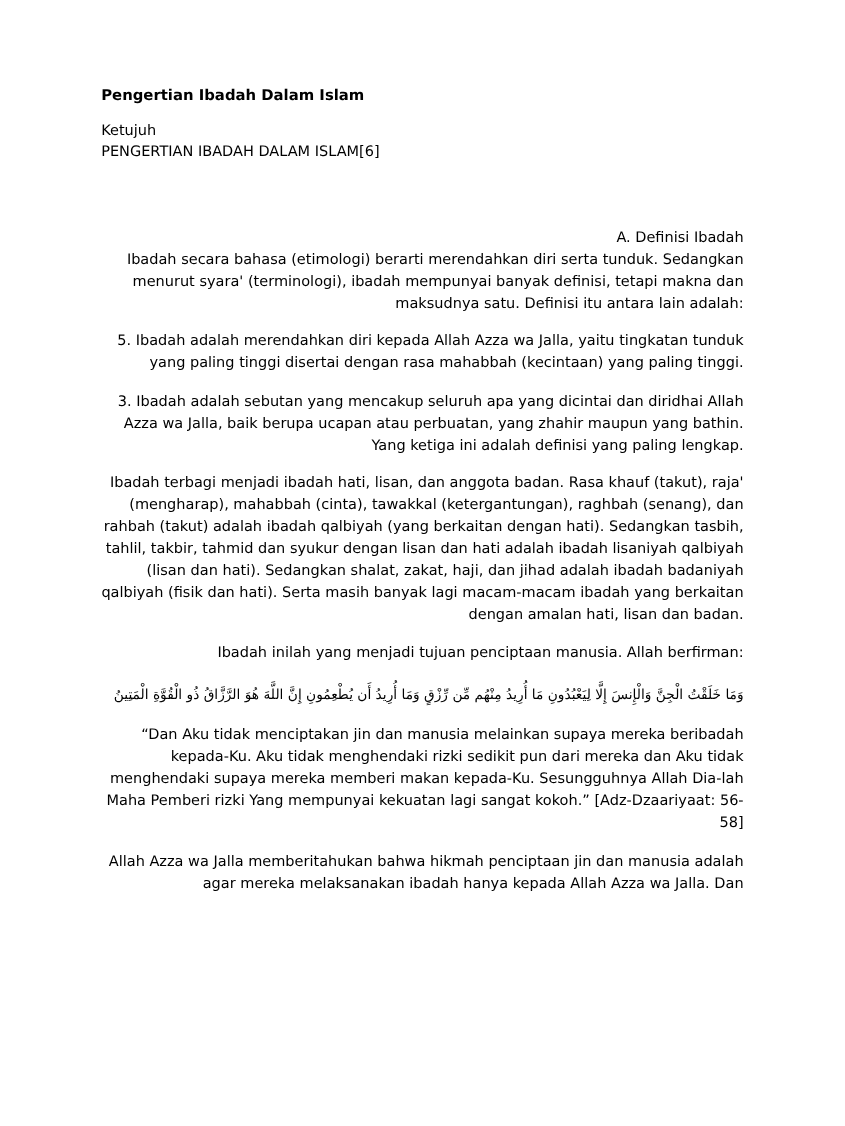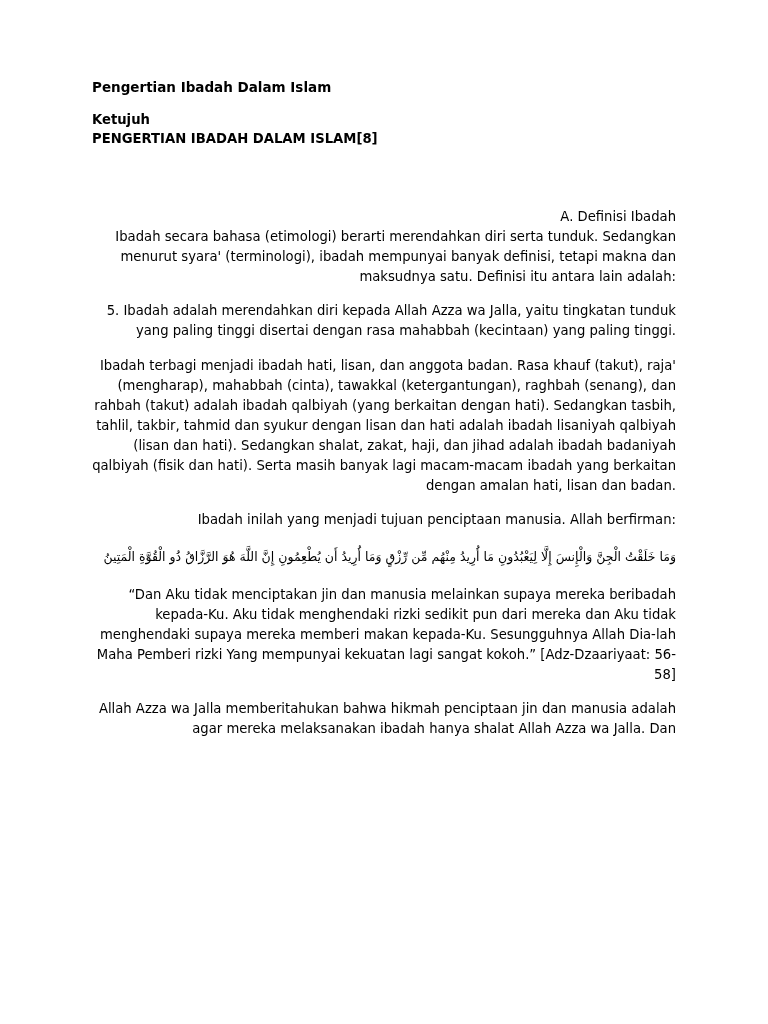--- a/index.html
+++ b/index.html
@@ -50,45 +50,46 @@
   .para.nogap { margin-bottom: 0; }
   .arabic {
     direction: rtl;
     text-align: right;
     font-family: "DejaVu Sans", sans-serif;
     font-size: 12.5px;
     line-height: 2.0;
     margin: 10px 0 16px 0;
     letter-spacing: 0.2px;
   }
-  .line { white-space: pre-wrap; font-weight: bold; }
+  .line { white-space: pre-wrap; }
 </style>
 </head>
 <body>
 
 <div class="page">
 
   <h1 class="doc-title">Pengertian Ibadah Dalam Islam</h1>
 
 
   <div class="block">
     <div class="line">Ketujuh</div>
-    <div class="line">PENGERTIAN IBADAH DALAM ISLAM[8]</div>
+    <div class="line">PENGERTIAN IBADAH DALAM ISLAM[6]</div>
   </div>
 
   <div class="spacer-md"></div>
 
 
   <div class="spacer-lg"></div>
 
   <div class="para nogap">A. Definisi Ibadah</div>
   <div class="para">Ibadah secara bahasa (etimologi) berarti merendahkan diri serta tunduk. Sedangkan menurut syara' (terminologi), ibadah mempunyai banyak definisi, tetapi makna dan maksudnya satu. Definisi itu antara lain adalah:</div>
   <div class="para">5. Ibadah adalah merendahkan diri kepada Allah Azza wa Jalla, yaitu tingkatan tunduk yang paling tinggi disertai dengan rasa mahabbah (kecintaan) yang paling tinggi.</div>
+  <div class="para">3. Ibadah adalah sebutan yang mencakup seluruh apa yang dicintai dan diridhai Allah Azza wa Jalla, baik berupa ucapan atau perbuatan, yang zhahir maupun yang bathin. Yang ketiga ini adalah definisi yang paling lengkap.</div>
   <div class="para">Ibadah terbagi menjadi ibadah hati, lisan, dan anggota badan. Rasa khauf (takut), raja' (mengharap), mahabbah (cinta), tawakkal (ketergantungan), raghbah (senang), dan rahbah (takut) adalah ibadah qalbiyah (yang berkaitan dengan hati). Sedangkan tasbih, tahlil, takbir, tahmid dan syukur dengan lisan dan hati adalah ibadah lisaniyah qalbiyah (lisan dan hati). Sedangkan shalat, zakat, haji, dan jihad adalah ibadah badaniyah qalbiyah (fisik dan hati). Serta masih banyak lagi macam-macam ibadah yang berkaitan dengan amalan hati, lisan dan badan.</div>
   <div class="para">Ibadah inilah yang menjadi tujuan penciptaan manusia. Allah berfirman:</div>
 
   <div class="arabic">وَمَا خَلَقْتُ الْجِنَّ وَالْإِنسَ إِلَّا لِيَعْبُدُونِ مَا أُرِيدُ مِنْهُم مِّن رِّزْقٍ وَمَا أُرِيدُ أَن يُطْعِمُونِ إِنَّ اللَّهَ هُوَ الرَّزَّاقُ ذُو الْقُوَّةِ الْمَتِينُ</div>
 
   <div class="para">“Dan Aku tidak menciptakan jin dan manusia melainkan supaya mereka beribadah kepada-Ku. Aku tidak menghendaki rizki sedikit pun dari mereka dan Aku tidak menghendaki supaya mereka memberi makan kepada-Ku. Sesungguhnya Allah Dia-lah Maha Pemberi rizki Yang mempunyai kekuatan lagi sangat kokoh.” [Adz-Dzaariyaat: 56-58]</div>
 
-  <div class="para">Allah Azza wa Jalla memberitahukan bahwa hikmah penciptaan jin dan manusia adalah agar mereka melaksanakan ibadah hanya shalat Allah Azza wa Jalla. Dan</div>
+  <div class="para">Allah Azza wa Jalla memberitahukan bahwa hikmah penciptaan jin dan manusia adalah agar mereka melaksanakan ibadah hanya kepada Allah Azza wa Jalla. Dan</div>
 
 </div>
 
 </body></html>

